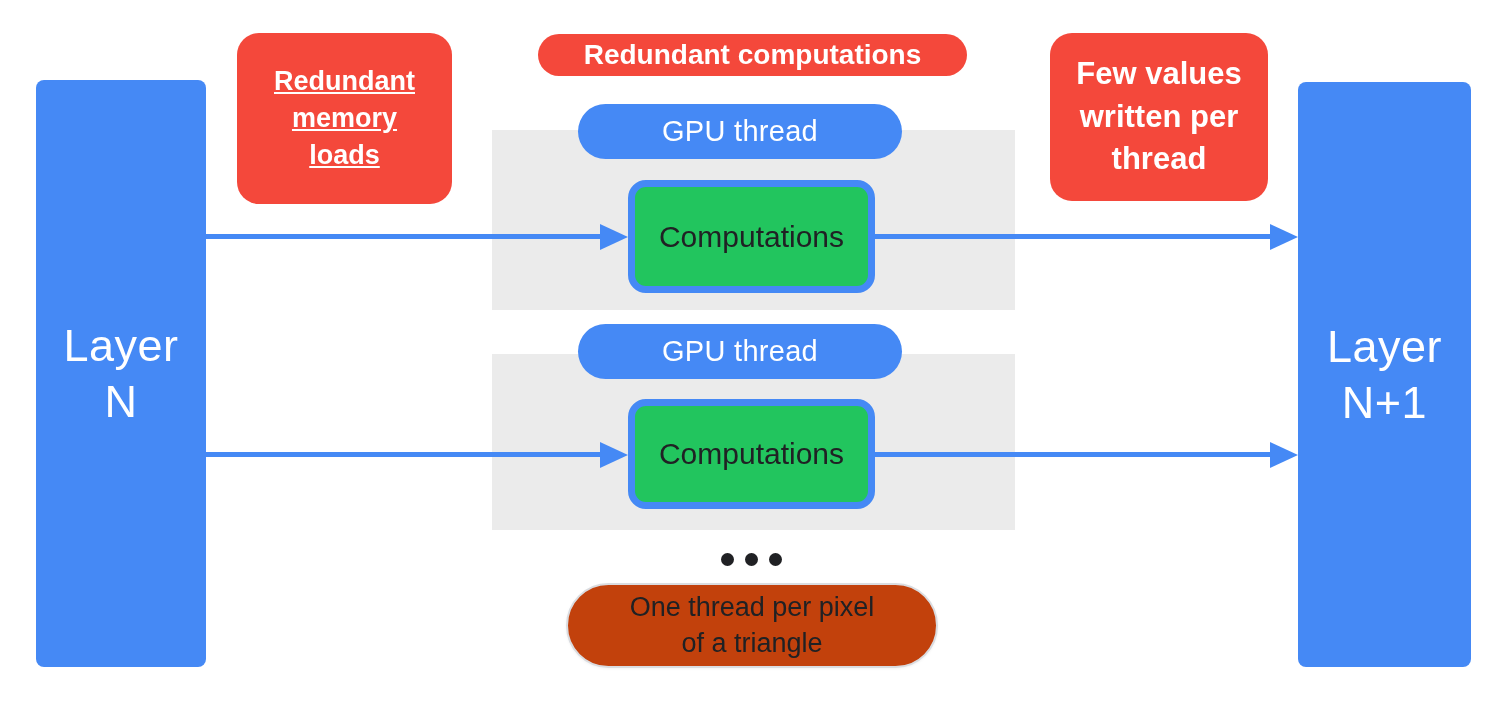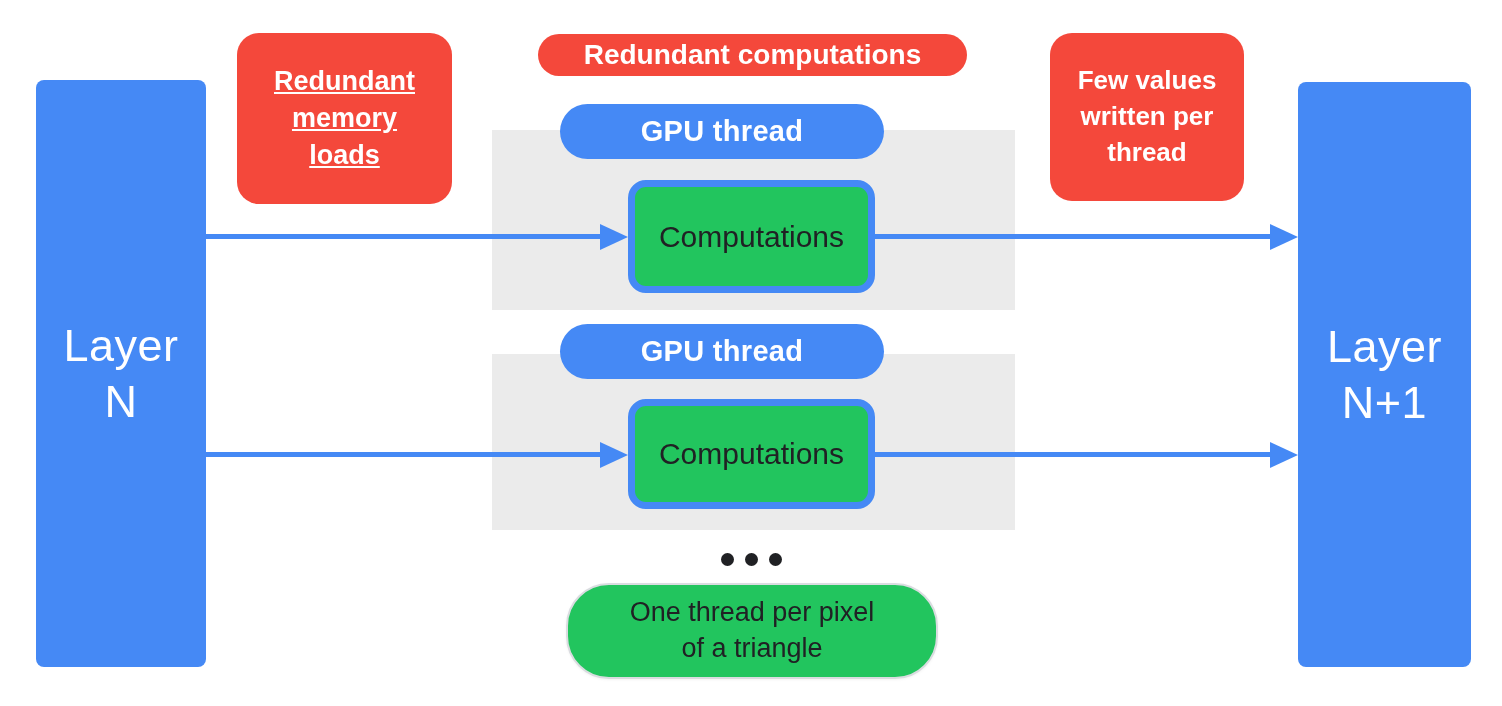--- a/index.html
+++ b/index.html
@@ -34,29 +34,29 @@
     white-space: pre-line; letter-spacing: 0.5px;
   }
 
   
   .note {
     position: absolute; background: var(--c-red); border-radius: 22px;
     display: flex; align-items: center; justify-content: center;
     color: #fff; font-weight: bold; text-align: center;
   }
   .note-memory { left: 237px;  top: 33px; width: 215px; height: 171px; font-size: 27px; line-height: 1.38; white-space: pre-line; text-decoration: underline; }
-  .note-writes { left: 1050px; top: 33px; width: 194px; height: 168px; font-size: 26px; line-height: 1.38; white-space: pre-line; }
+  .note-writes { left: 1050px; top: 33px; width: 218px; height: 168px; font-size: 31px; line-height: 1.38; white-space: pre-line; }
   .note-compute { left: 538px; top: 34px; width: 429px; height: 42px; border-radius: 27px; font-size: 28px; }
 
   
   .gpu-pill {
-    position: absolute; left: 560px; width: 324px; height: 55px;
+    position: absolute; left: 578px; width: 324px; height: 55px;
     background: var(--c-blue); border-radius: 28px;
     display: flex; align-items: center; justify-content: center;
-    color: #fff; font-weight: bold; font-size: 29px; letter-spacing: 0.3px;
+    color: #fff; font-weight: normal; font-size: 29px; letter-spacing: 0.3px;
   }
   .gpu-1 { top: 104px; }
   .gpu-2 { top: 324px; }
 
   
   .comp-box {
     position: absolute; left: 628px; width: 247px; height: 113px;
     background: #22c55e; border: 7px solid var(--c-blue); border-radius: 18px;
     display: flex; align-items: center; justify-content: center;
     color: var(--c-ink); font-size: 30px;
@@ -79,22 +79,22 @@
   .h1b { left: 1270px; top: 224px; }
   .h2a { left: 600px;  top: 442px; }
   .h2b { left: 1270px; top: 442px; }
 
   
   .dots { position: absolute; left: 721px; top: 553px; display: flex; gap: 11px; }
   .dot { width: 13px; height: 13px; border-radius: 50%; background: var(--c-ink); }
 
   
   .footnote {
-    position: absolute; left: 566px; top: 583px; width: 372px; height: 96px;
-    background: #22c55e; border: 2px solid var(--c-pill-border); border-radius: 43px;
+    position: absolute; left: 566px; top: 583px; width: 372px; height: 85px;
+    background: #c2410c; border: 2px solid var(--c-pill-border); border-radius: 43px;
     display: flex; align-items: center; justify-content: center;
     color: var(--c-ink); font-size: 27px; line-height: 1.32; text-align: center;
     white-space: pre-line; box-shadow: 0 1px 3px rgba(0,0,0,0.05);
   }
 </style>
 </head>
 <body>
 
 <div class="stage">
 

